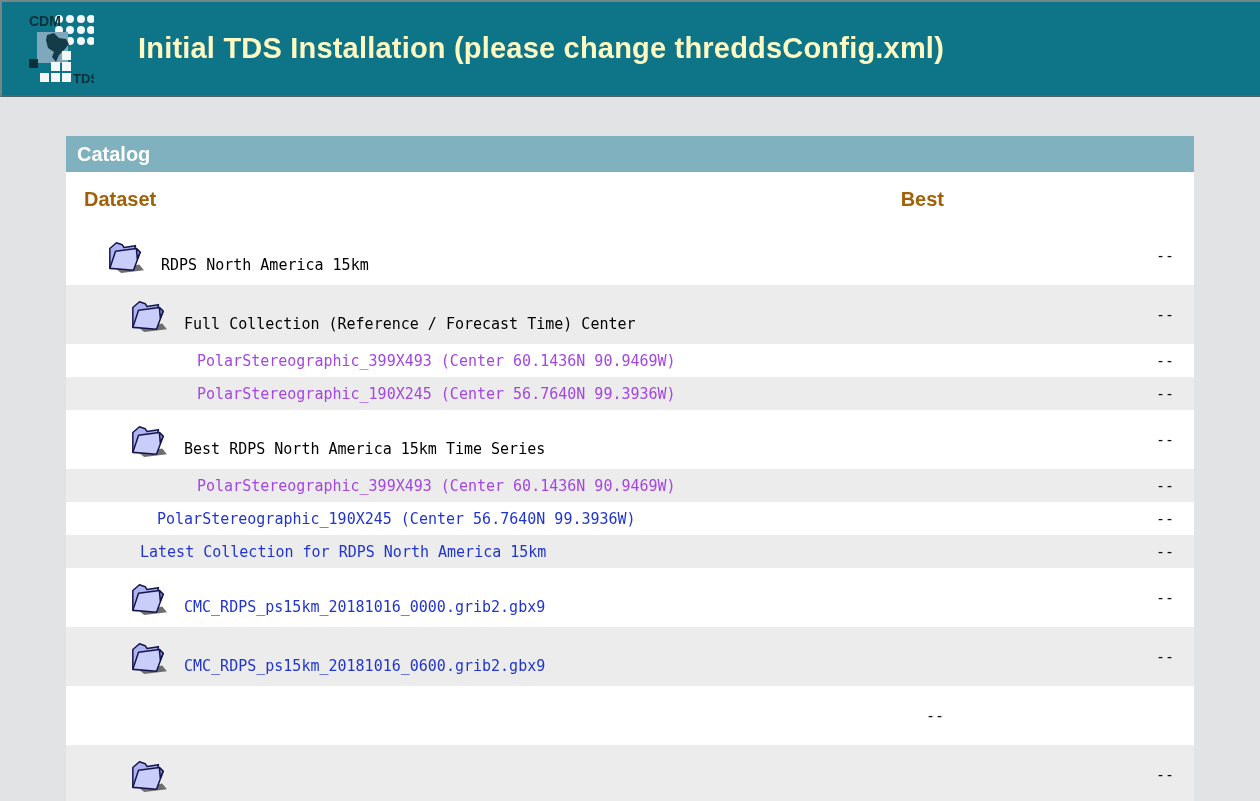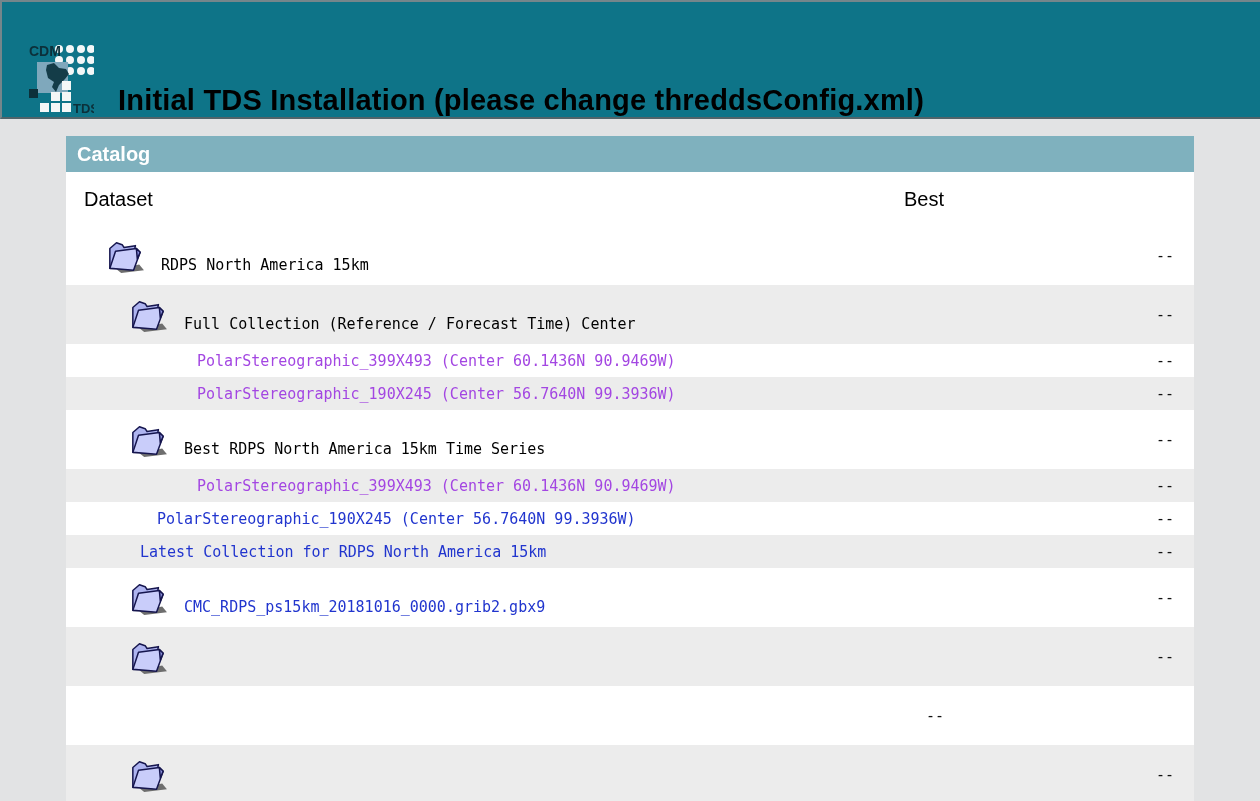--- a/index.html
+++ b/index.html
@@ -12,48 +12,48 @@
   }
   *{box-sizing:border-box;}
   html,body{margin:0;padding:0;}
   body{
     width:1260px;height:801px;overflow:hidden;position:relative;
     background:var(--page-bg);
     font-family:"Liberation Sans",sans-serif;
   }
   
   .masthead{
-    width:1260px;height:119px;
+    width:1260px;height:97px;
     background:var(--masthead-bg);
     border-top:2px solid #75868B;
     border-left:2px solid #75868B;
     border-bottom:2px solid #51646A;
-    display:flex;align-items:flex-end;
-    padding-left:26px;gap:24px;
+    display:flex;align-items:center;
+    padding-left:26px;gap:36px;
   }
   .masthead h1{
-    margin:0;color:#000000;font-size:29px;font-weight:bold;
+    margin:8px;color:#fef9c3;font-size:29px;font-weight:bold;
     letter-spacing:0.2px;
   }
   .logo{width:66px;height:76px;flex:0 0 auto;}
   .logo svg{display:block;}
   
   .panel{
     position:absolute;left:66px;top:136px;width:1128px;height:673px;
     background:#ffffff;overflow:hidden;
   }
   .panel-title{
     height:36px;background:var(--panel-title-bg);
     color:#ffffff;font-size:20px;font-weight:bold;line-height:36px;
     padding-left:11px;
   }
   .thead{
     display:grid;grid-template-columns:1fr 110px 230px;
     height:54px;align-items:center;
-    font-size:20px;font-weight:normal;color:#000000;
+    font-size:20px;font-weight:bold;color:#a16207;
   }
   .col-dataset{padding-left:18px;}
   .col-size,.col-modified{text-align:right;padding-right:20px;}
   
   .row{display:grid;grid-template-columns:1fr 110px 230px;background:#fff;}
   .row.alt{background:var(--alt-row-bg);}
   .row.tall{height:59px;}
   .row.short{height:33px;}
   .row.partial{height:59px;}
   .cell-dataset{display:flex;align-items:flex-end;padding-bottom:10px;min-width:0;}
@@ -249,20 +249,21 @@
       <span class="folder-icon">
         <svg viewBox="0 0 44 38" width="42" height="36" aria-hidden="true">
           <polygon points="13,32 37,27 42,33 18,36" fill="#6E6E6E"></polygon>
           <g stroke="#15154E" stroke-width="1.6" stroke-linejoin="round">
             <path d="M6,10 L13,4 L19,6 L21,9 L33,7 L28,31 L6,31 Z" fill="#AEB4F0"></path>
             <path d="M6,31 L12,13 L34,10 L38,14 L31,33 Z" fill="#C9CDFA"></path>
             <path d="M34,10 L38,14 L35,21 Z" fill="#8D93E0"></path>
           </g>
         </svg>
       </span>
+      <span class="ds-label link">CMC_RDPS_ps15km_20181016_0600.grib2.gbx9</span>
     </div>
     <div class="cell-size"></div>
     <div class="cell-modified">--</div>
   </div>
       <div class="row tall">
     <div class="cell-size"></div>
     <div class="cell-modified">--</div>
   </div>
       <div class="row alt tall">
     <div class="cell-dataset">

